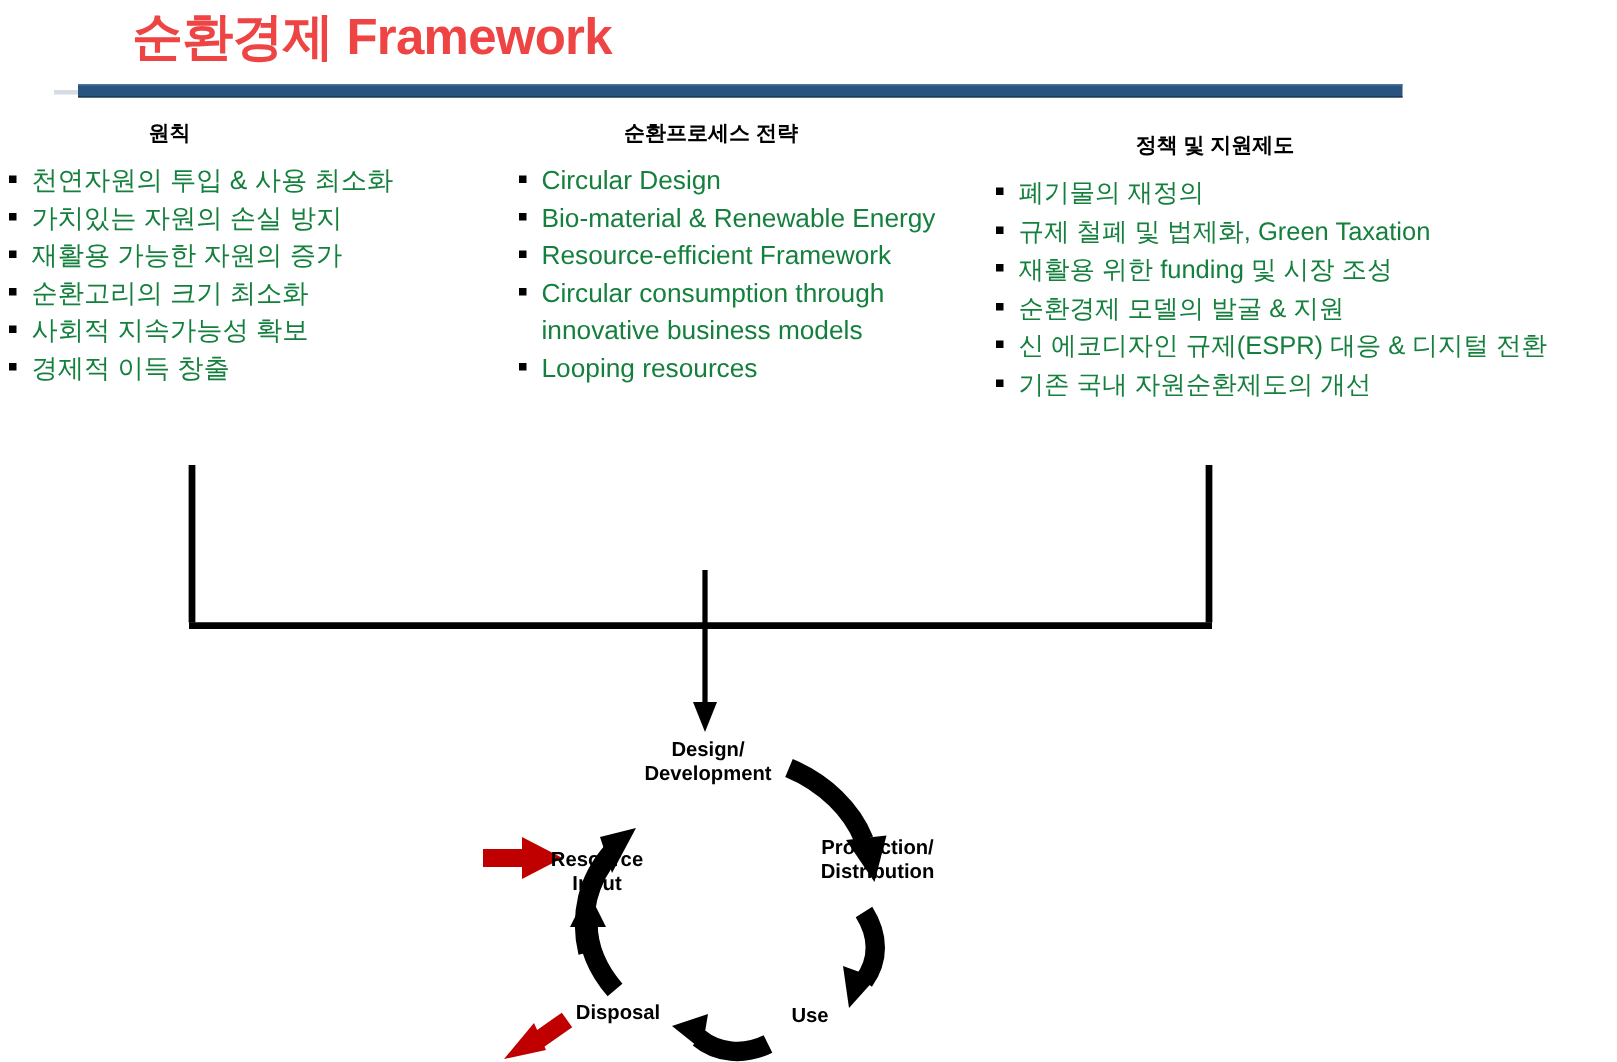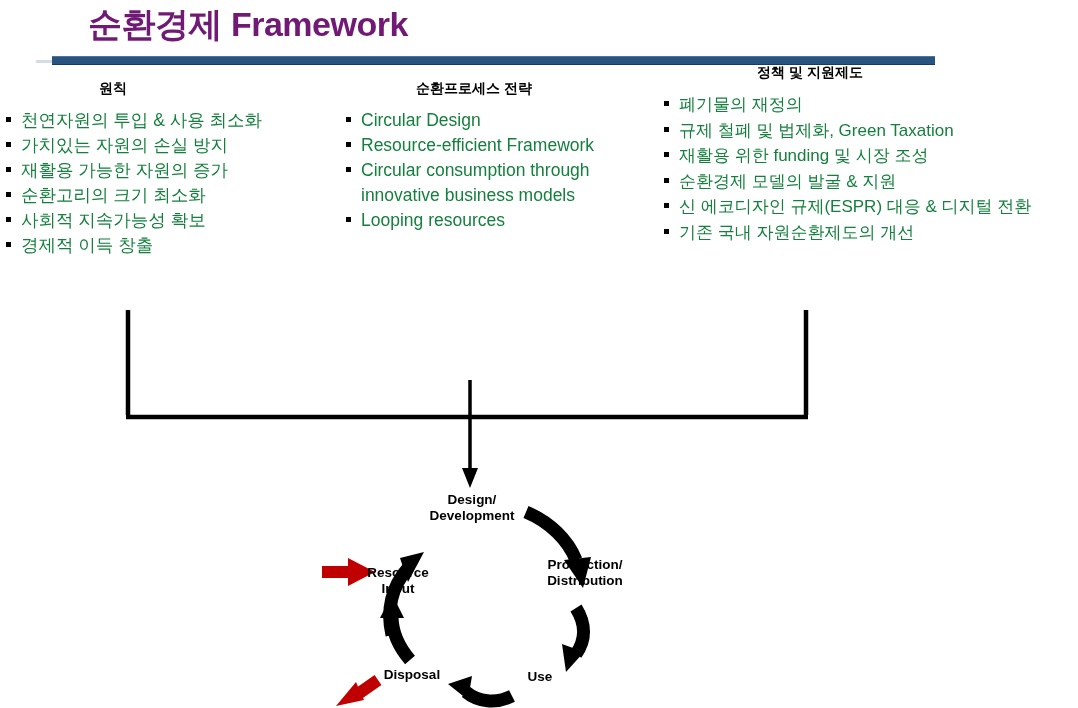--- a/index.html
+++ b/index.html
@@ -8,21 +8,21 @@
     background: #ffffff;
     font-family: "Liberation Sans", "DejaVu Sans", sans-serif;
     overflow: hidden;
   }
   #slide { position: relative; width: 1078px; height: 708px; background: #fff; }
 
   
   #title {
     position: absolute; left: 88px; top: 2px;
     font-size: 34px; font-weight: bold;
-    color: #701a75; letter-spacing: -0.5px;
+    color: #ef4444; letter-spacing: -0.5px;
     white-space: nowrap;
   }
   #title-rule-thin {
     position: absolute; left: 36px; top: 60px;
     width: 22px; height: 3px; background: #D5DCE4;
   }
   #title-rule {
     position: absolute; left: 52px; top: 56px;
     width: 883px; height: 9px;
     background: #28547F;
@@ -48,21 +48,21 @@
     position: absolute; left: 2px; top: 9px;
     width: 5px; height: 5px; background: #000;
   }
   .blist li .txt { display: block; }
 
   #col1 { left: 4px; top: 80px; width: 330px; }
   #col1 .col-head { width: 218px; }
   #col2 { left: 332px; top: 80px; width: 330px; }
   #col2 .col-head { width: 284px; }
   #col2 .blist { margin-left: 12px; }
-  #col3 { left: 662px; top: 64px; width: 416px; }
+  #col3 { left: 662px; top: 88px; width: 416px; }
   #col3 .col-head { width: 296px; }
   #col3 .blist { margin-left: 0px; }
   #col3 .blist li { font-size: 17px; line-height: 25.5px; }
 
   
   #bracket { position: absolute; left: 0; top: 300px; width: 1078px; height: 200px; }
 
   
   #cycle { position: absolute; left: 300px; top: 460px; width: 400px; height: 248px; }
 </style>
@@ -107,20 +107,24 @@
 
   <div class="col" id="col2">
     <div class="col-head">순환프로세스 전략</div>
     <ul class="blist">
       <li>
           <span class="bul"></span>
           <span class="txt">Circular Design</span>
         </li>
       <li>
           <span class="bul"></span>
+          <span class="txt">Bio-material &amp; Renewable Energy</span>
+        </li>
+      <li>
+          <span class="bul"></span>
           <span class="txt">Resource-efficient Framework</span>
         </li>
       <li>
           <span class="bul"></span>
           <span class="txt">Circular consumption through innovative business models</span>
         </li>
       <li>
           <span class="bul"></span>
           <span class="txt">Looping resources</span>
         </li>

